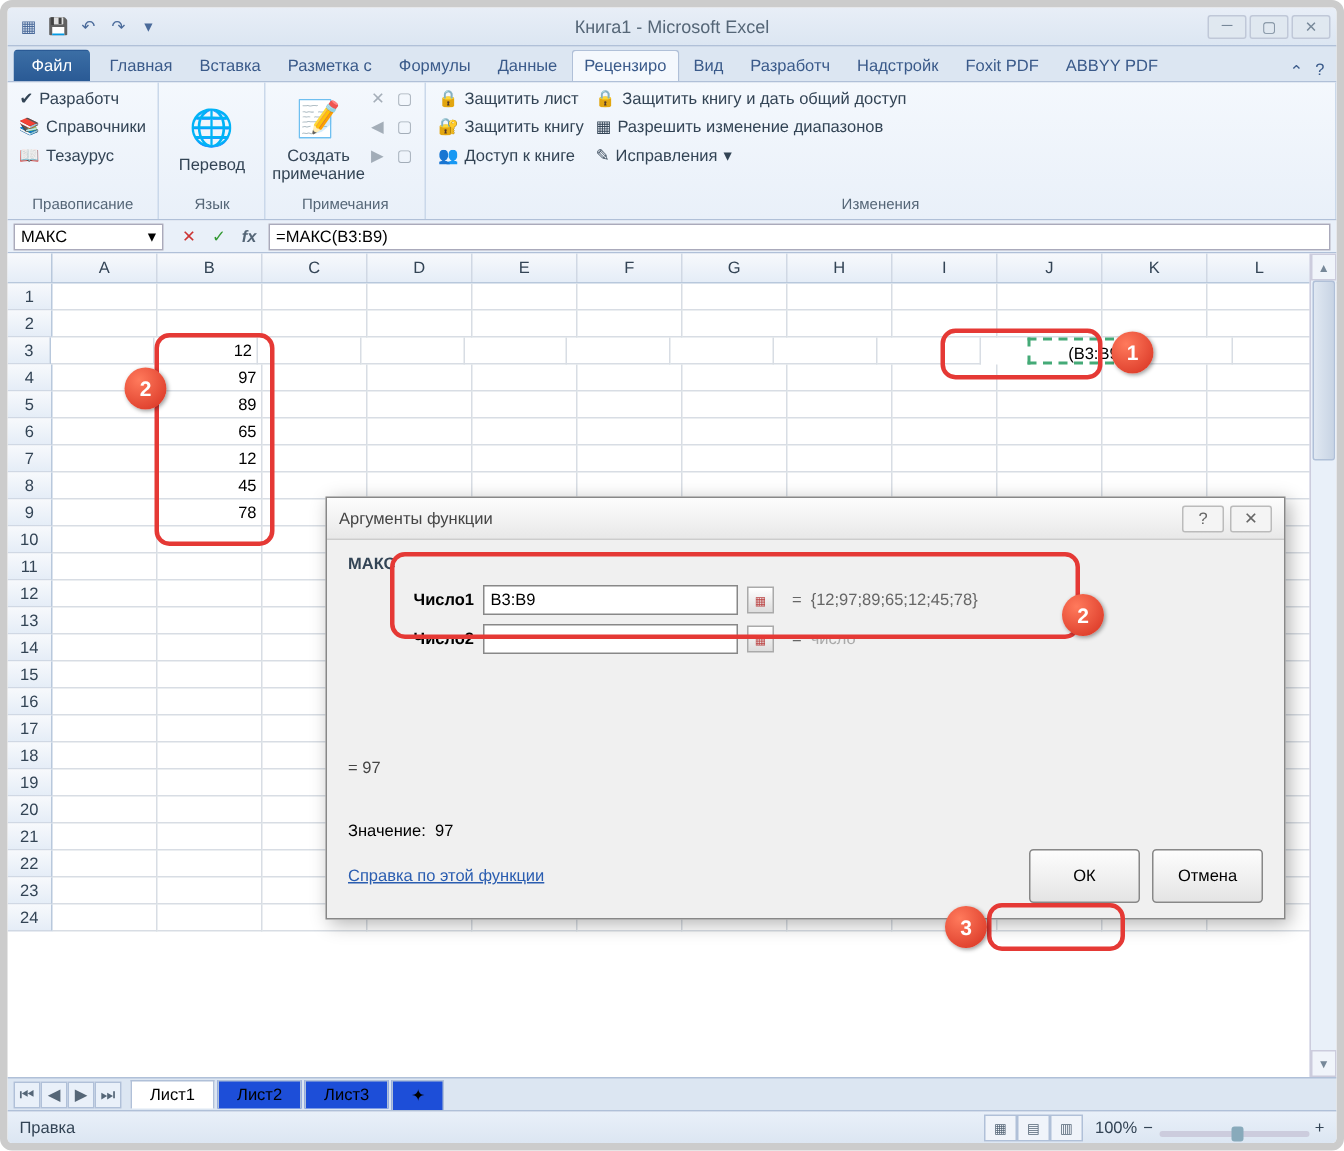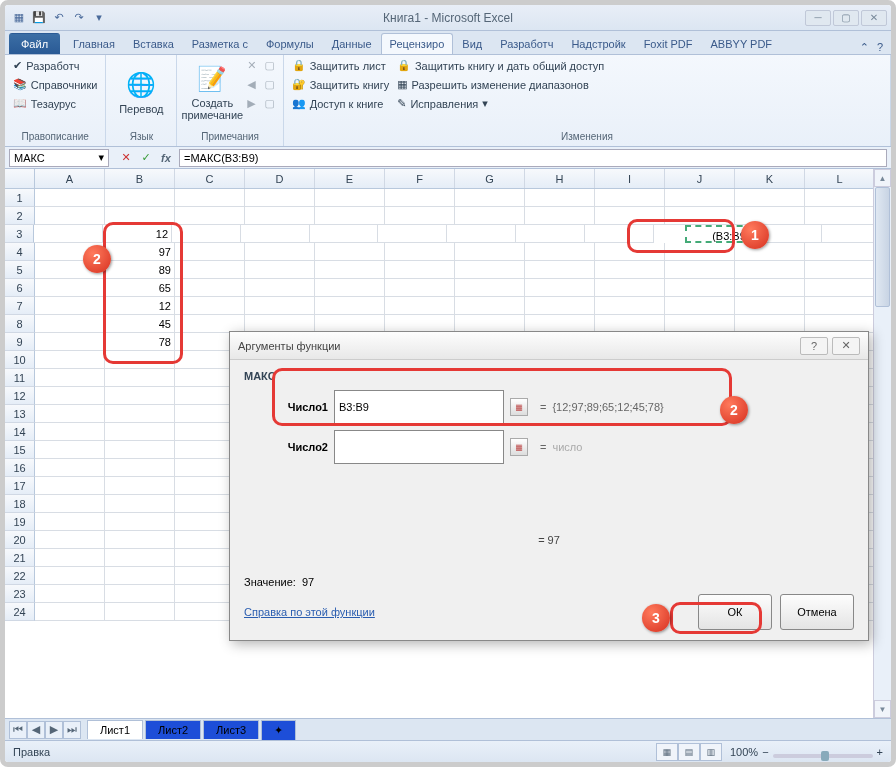--- a/index.html
+++ b/index.html
@@ -31,36 +31,36 @@
 .formula{flex:1;height:18px;background:#fff;border:1px solid #aab;margin-right:4px;padding:0 4px;display:flex;align-items:center}
 .colhdrs{height:20px;background:linear-gradient(#f7f9fc,#e5edf7);border-bottom:1px solid #b8c8dc;display:flex}
 .rownum-corner{width:30px;border-right:1px solid #b8c8dc;background:linear-gradient(#f7f9fc,#e5edf7)}
 .colhdr{width:70px;border-right:1px solid #d0d8e4;text-align:center;line-height:20px;color:#345}
 .grid-area{position:relative;height:490px;overflow:hidden}
 .grid-row{height:18px;display:flex}
 .rownum{width:30px;background:linear-gradient(#f7f9fc,#e5edf7);border-right:1px solid #b8c8dc;border-bottom:1px solid #d0d8e4;text-align:center;line-height:18px;color:#345}
 .cell{width:70px;border-right:1px solid #d8dde4;border-bottom:1px solid #d8dde4;padding:0 3px;text-align:right;line-height:18px}
 .hl-red{position:absolute;border:3px solid #e53935;border-radius:10px;pointer-events:none}
 .badge{position:absolute;width:28px;height:28px;border-radius:50%;background:radial-gradient(circle at 35% 30%,#ff7a5c,#d63020);color:#fff;font-weight:bold;display:flex;align-items:center;justify-content:center;font-size:14px;box-shadow:1px 1px 3px rgba(0,0,0,.4);pointer-events:none}
-.dialog{position:absolute;left:224px;top:326px;width:640px;background:#f0f0f0;border:1px solid #888;box-shadow:3px 3px 12px rgba(0,0,0,.3)}
+.dialog{position:absolute;left:212px;top:326px;width:640px;background:#f0f0f0;border:1px solid #888;box-shadow:3px 3px 12px rgba(0,0,0,.3)}
 .dlg-title{height:28px;background:linear-gradient(#fdfdfd,#e8e8e8);border-bottom:1px solid #ccc;display:flex;align-items:center;padding:0 8px}
 .dlg-title-text{color:#444}
 .dlg-titlebtns{margin-left:auto;display:flex;gap:4px}
 .dlg-tbtn{width:28px;height:18px;border:1px solid #bbb;border-radius:2px;background:#f4f4f4;display:flex;align-items:center;justify-content:center;color:#666}
 .dlg-body{padding:10px 14px;background:#f0f0f0}
 .dlg-func{color:#345;font-weight:bold;margin-bottom:8px}
 .dlg-args{margin-left:30px}
 .arg-row{display:flex;align-items:center;gap:6px;margin-bottom:6px}
 .arg-label{width:54px;text-align:right;font-weight:bold}
-.arg-input{width:170px;height:20px;border:1px solid #888;background:#fff;padding:16px 4px}
+.arg-input{width:170px;height:20px;border:1px solid #888;background:#fff;padding:2px 4px}
 .arg-sel{width:18px;height:18px;border:1px solid #aaa;background:linear-gradient(#fff,#ddd);display:flex;align-items:center;justify-content:center;font-size:8px;color:#b44}
 .arg-eq{color:#666;margin-left:6px}
 .arg-val{color:#666}
 .dlg-desc{margin-top:70px;color:#444;font-size:11px}
-.dlg-result-eq{text-align:center;margin-bottom:6px}
+.dlg-result-eq{margin-bottom:6px}
 .dlg-desc-main{margin-bottom:10px}
 .dlg-desc-arg{display:flex;gap:8px}
 .dlg-desc-arg-label{font-weight:bold;width:60px;text-align:right}
 .dlg-desc-arg-text{flex:1}
 .dlg-bottom{margin-top:30px;display:flex;align-items:center}
 .dlg-help{color:#2a5db0;text-decoration:underline}
 .dlg-btns{margin-left:auto;display:flex;gap:8px}
 .dlg-btn{width:74px;height:36px;border:1px solid #888;background:linear-gradient(#fdfdfd,#e4e4e4);border-radius:3px}
 .sheettabs{position:absolute;bottom:22px;left:0;right:0;height:22px;background:#dce6f2;display:flex;align-items:center;border-top:1px solid #b0c0d8}
 .sheet-nav{display:flex;gap:0;padding:0 4px}

